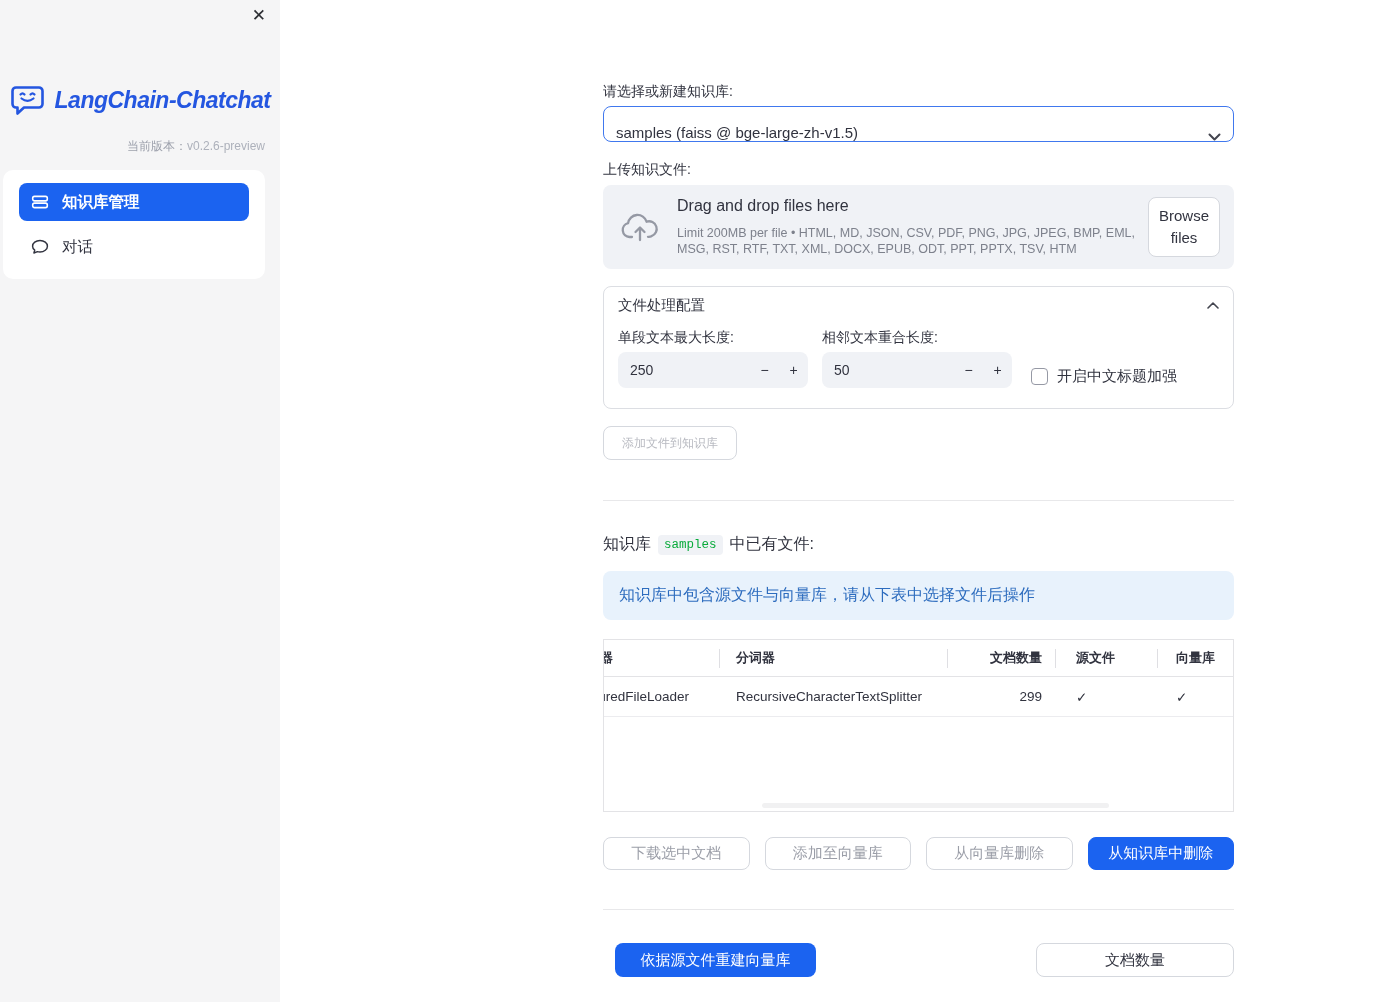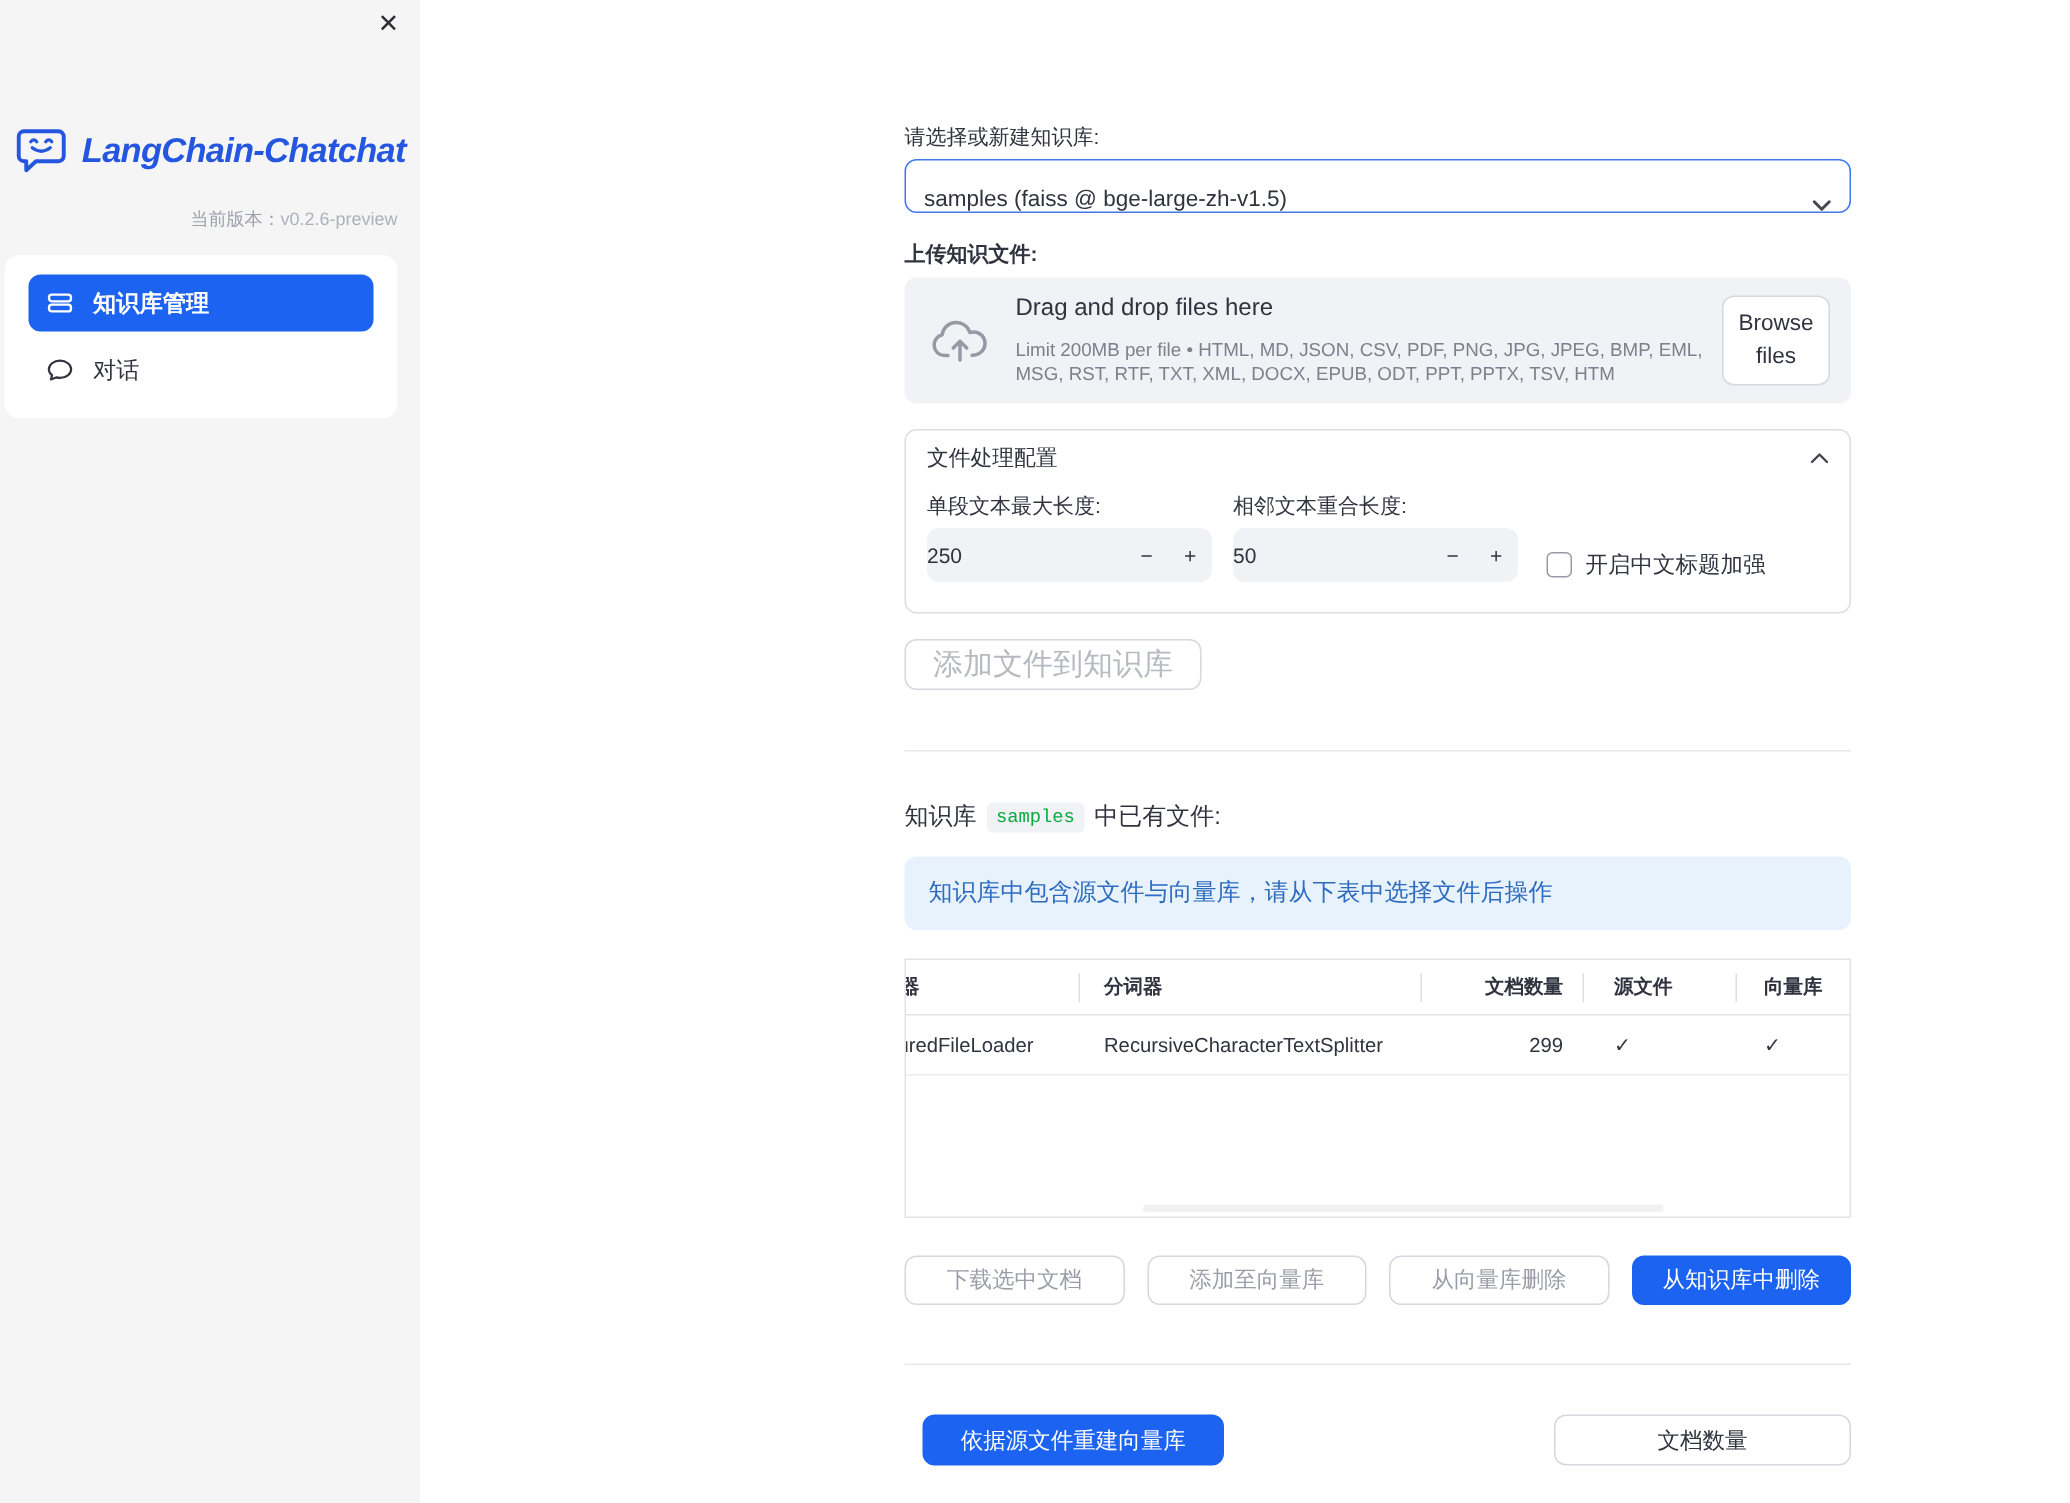--- a/index.html
+++ b/index.html
@@ -26,51 +26,51 @@
   .menu-item + .menu-item { margin-top:7px; }
 
   
   .main-col { position:absolute; left:603px; top:0; width:631px; padding-top:83px; }
   .field-label { font-size:14px; color:#31333f; line-height:17px; }
 
   .selectbox { margin-top:6px; height:36px; border:1px solid #4078ee; border-radius:8px;
     background:#ffffff; display:flex; align-items:flex-end; padding:0 12px; cursor:pointer; }
   .selectbox .sel-text { font-size:15px; color:#31333f; flex:1; }
 
-  .upload-label { margin-top:19px;font-weight:bold; }
+  .upload-label { margin-top:19px; }
   .uploader { margin-top:7px; height:84px; background:#f0f2f6; border-radius:8px;
     display:flex; align-items:center; padding:0 14px 0 17px; }
   .upl-text { margin-left:17px; flex:1; min-width:0; }
   .upl-title { font-size:16px; color:#31333f; }
   .upl-limit { margin-top:10px; font-size:12.5px; color:#7d818c; line-height:16px; width:478px; }
   .browse-btn { width:72px; background:#ffffff; border:1px solid #d5d8de; border-radius:8px;
     font-size:15px; color:#31333f; text-align:center; padding:7px 6px; line-height:22px;
     cursor:pointer; }
 
   .expander { margin-top:17px; border:1px solid #dcdee3; border-radius:8px; }
   .exp-header { height:36px; display:flex; align-items:center; padding:0 14px; cursor:pointer; }
   .exp-title { font-size:14.5px; flex:1; }
   .exp-body { display:flex; padding:6px 14px 14px 14px; gap:14px; }
   .num-group { width:190px; }
   .num-input { margin-top:6px; height:36px; background:#f0f2f6; border-radius:8px;
     display:flex; align-items:center; }
   .num-input input { border:none; background:transparent; outline:none; flex:1; min-width:0;
-    font-size:14px; color:#31333f; padding-left:0;
+    font-size:14px; color:#31333f; padding-left:12px;
     font-family:"Liberation Sans","DejaVu Sans",sans-serif; }
   .step-btn { width:29px; text-align:center; font-size:14px; color:#31333f; cursor:pointer;
     user-select:none; }
   .chk-group { display:flex; align-items:center; gap:9px; margin-left:5px; margin-top:29px;
     height:36px; }
   .chk-box { width:17px; height:17px; border:1.5px solid #9699a5; border-radius:4px;
     background:#ffffff; cursor:pointer; flex:none; }
   .chk-label { font-size:15px; color:#31333f; white-space:nowrap; }
 
   .add-btn { margin-top:17px; display:inline-block; width:auto; padding:0 18px; height:34px;
     line-height:32px; border:1px solid #d5d8de; border-radius:8px; background:#ffffff;
-    color:#b8bac1; font-size:20px; cursor:default;text-align:right; }
+    color:#b8bac1; font-size:12px; cursor:default;text-align:right; }
 
   .divider { margin-top:40px; border-top:1px solid #e8e8ea; height:0; }
   .divider2 { margin-top:39px; border-top:1px solid #e8e8ea; height:0; }
 
   .kbline { margin-top:33px; display:flex; align-items:center; gap:7px; font-size:16px; }
   .kbline code { font-family:"Liberation Mono","DejaVu Sans Mono",monospace; font-size:12.5px;
     color:#09ab3b; background:#f0f2f6; padding:3px 6px; border-radius:4px; }
 
   .info-box { margin-top:16px; height:49px; background:#e8f2fc; border-radius:8px;
     display:flex; align-items:center; padding:0 16px; color:#2d6cbe; font-size:16px; }

